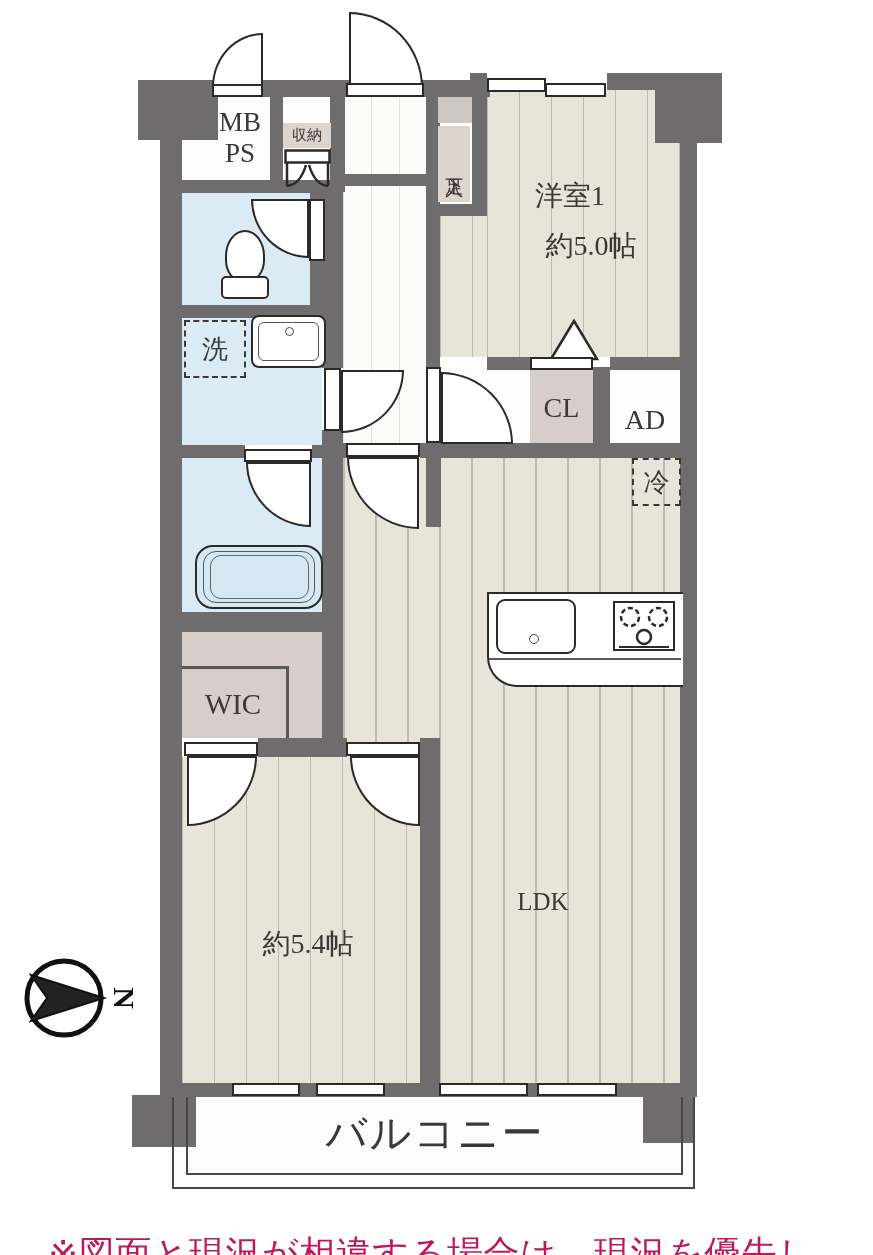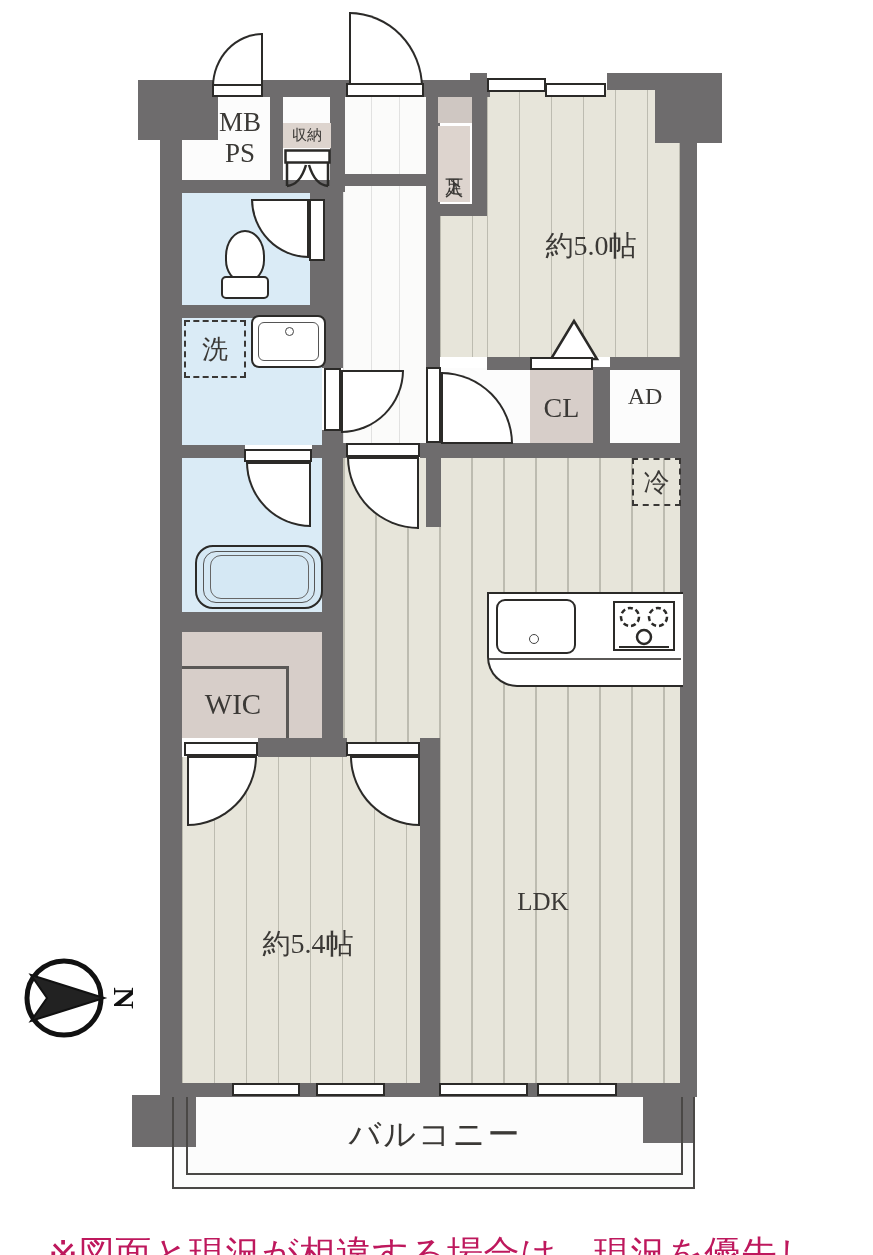--- a/index.html
+++ b/index.html
@@ -172,27 +172,28 @@
   </div>
   <div class="dashedbox" style="left:632px;top:458px;width:49px;height:48px;font-size:26px;">
     <span>冷</span>
   </div>
 
   <div class="rlabel" style="left:196px;top:102px;width:88px;height:72px;font-size:27px;white-space:pre-line;">MB
 PS</div>
   <div class="rlabel" style="left:283px;top:123px;width:48px;height:25px;font-size:15px;background:#DDD4CE;">
     <span>収納</span>
   </div>
+  <div class="rlabel" style="left:480px;top:178px;width:180px;height:36px;font-size:28px;">洋室1</div>
   <div class="rlabel" style="left:496px;top:228px;width:190px;height:36px;font-size:28px;">約5.0帖</div>
   <div class="rlabel" style="left:530px;top:390px;width:63px;height:36px;font-size:28px;">CL</div>
-  <div class="rlabel" style="left:610px;top:379px;width:70px;height:36px;font-size:24px;">AD</div>
+  <div class="rlabel" style="left:610px;top:402px;width:70px;height:36px;font-size:28px;">AD</div>
   <div class="rlabel" style="left:187px;top:686px;width:92px;height:38px;font-size:29px;">WIC</div>
   <div class="rlabel" style="left:213px;top:926px;width:190px;height:36px;font-size:28px;">約5.4帖</div>
   <div class="rlabel" style="left:453px;top:884px;width:180px;height:36px;font-size:25px;">LDK</div>
-  <div class="rlabel" style="left:300px;top:1114px;width:270px;height:40px;font-size:32px;letter-spacing:2px;">バルコニー</div>
+  <div class="rlabel" style="left:300px;top:1114px;width:270px;height:40px;font-size:41px;letter-spacing:2px;">バルコニー</div>
 
   <svg width="130" height="104" viewBox="0 0 130 104" style="position:absolute;left:14px;top:946px;">
     <circle cx="50" cy="52" r="37" fill="#fff" stroke="#111" stroke-width="5"></circle>
     <polygon points="17,29 90,52 17,75 33,52" fill="#222" stroke="#111" stroke-width="2"></polygon>
     <text x="110" y="52" transform="rotate(90 110 52)" text-anchor="middle" dominant-baseline="central" font-family="Liberation Serif, DejaVu Serif, serif" font-size="30" font-weight="bold" fill="#111">N</text>
   </svg>
 
   <div class="footer-note">※図面と現況が相違する場合は、現況を優先します。</div>
 
 </div>

